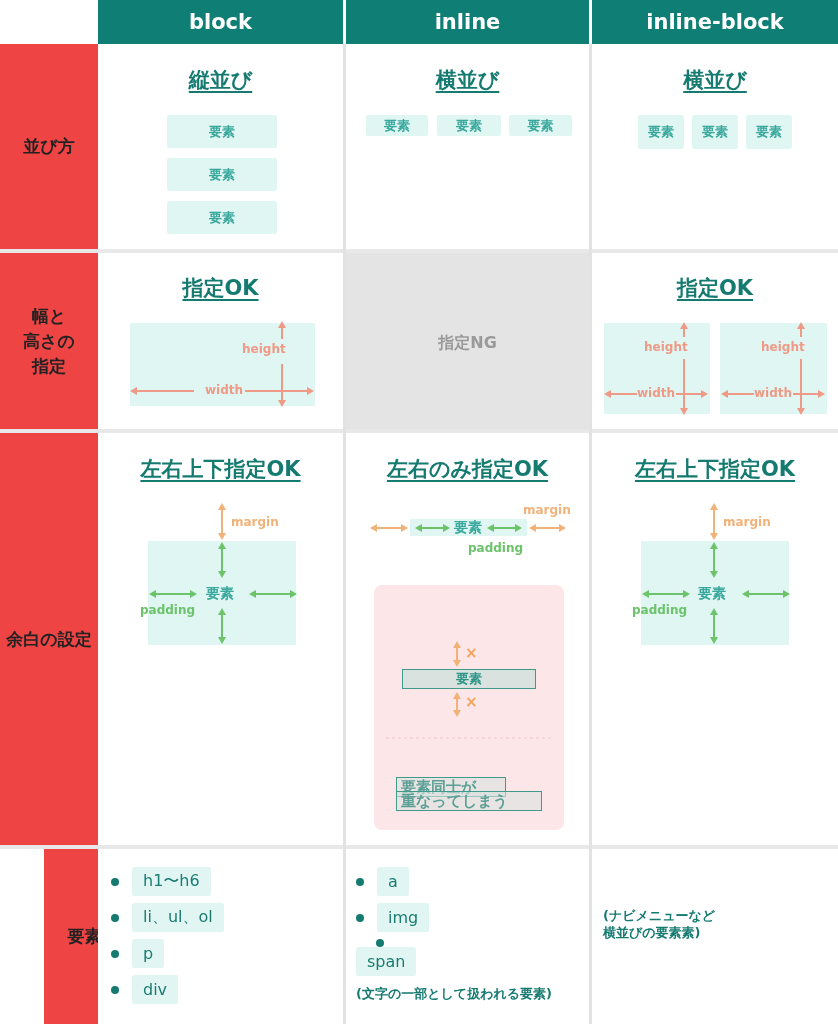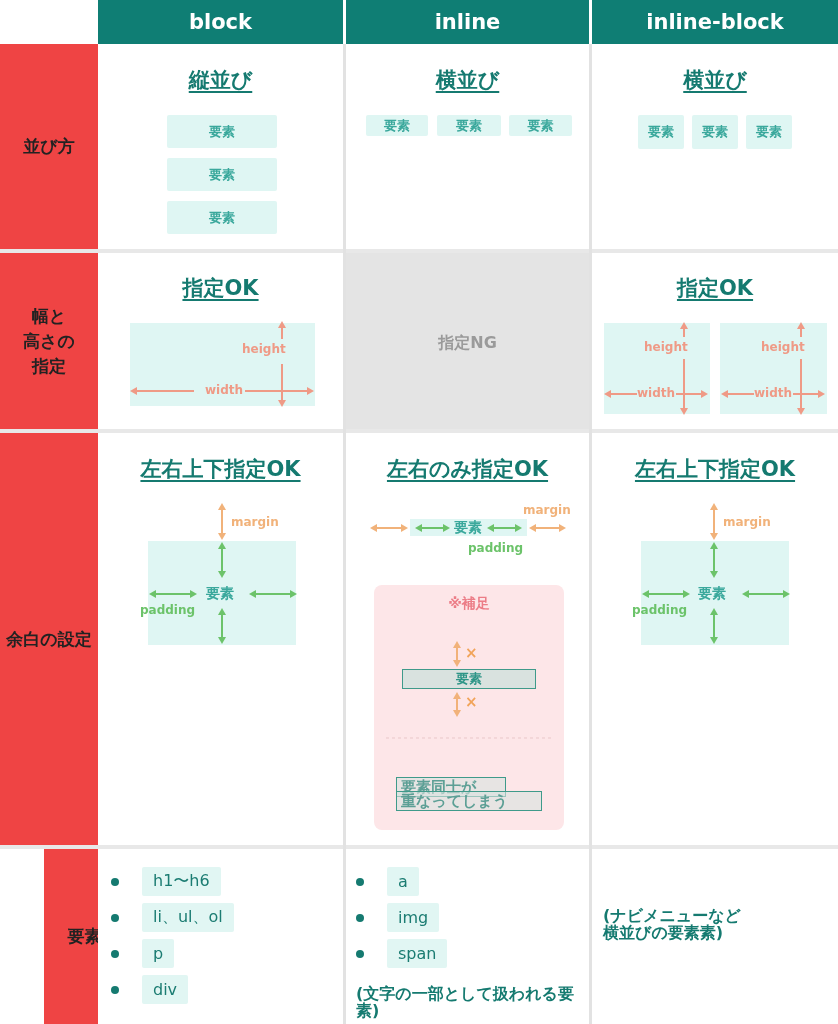--- a/index.html
+++ b/index.html
@@ -37,25 +37,25 @@
   svg { position: absolute; overflow: visible; }
 
   .note-box { position: absolute; background: #fde6e8; border-radius: 8px; }
   .note-title { position: absolute; left: 0; right: 0; text-align: center; color: #ec7d87;
     font-weight: bold; font-size: 14px; line-height: 21px; }
   .outlined { position: absolute; background: #d9e2df; border: 1.5px solid #3f9a8a; color: #2e9587;
     font-size: 13px; font-weight: bold; display: flex; align-items: center; justify-content: center; }
   .outlined2 { position: absolute; border: 1.5px solid #3f9a8a; color: #5c9f95;
     font-size: 15px; font-weight: bold; padding-left: 4px; white-space: nowrap; overflow: hidden; line-height: 19px; }
 
-  .list-item { position: absolute; display: flex; align-items: center; gap: 10px; }
+  .list-item { position: absolute; display: flex; align-items: center; }
   .bullet { width: 8px; height: 8px; border-radius: 50%; background: #157a70; margin-right: 13px; }
   .tag { background: #e1f6f3; color: #1b7c72; font-size: 16px; padding: 0 11px; height: 29px;
     display: flex; align-items: center; border-radius: 2px; }
-  .caption { position: absolute; color: #157a70; font-size: 16px; font-weight: bold; line-height: 17px; }
+  .caption { position: absolute; color: #157a70; font-size: 13px; font-weight: bold; line-height: 17px; }
 </style>
 </head>
 <body>
 
 <div class="col-head" style="left:98px;width:245px;">block</div>
 <div class="col-head" style="left:346px;width:243px;">inline</div>
 <div class="col-head" style="left:592px;width:246px;">inline-block</div>
 
 <div class="hline" style="left:0;width:838px;top:249px;"></div>
 <div class="hline" style="left:0;width:838px;top:429px;"></div>
@@ -203,21 +203,20 @@
       <polygon points="141,95 148,91 148,99" stroke="none"></polygon>
       <polygon points="176,95 169,91 169,99" stroke="none"></polygon>
     </g>
   </svg>
   <div class="abs" style="left:108px;top:86px;color:#3aa89c;font-size:14px;font-weight:bold;">要素</div>
   <div class="lbl-orange" style="left:177px;top:70px;">margin</div>
   <div class="lbl-green" style="left:122px;top:108px;">padding</div>
 
   <div class="note-box" style="left:28px;top:152px;width:190px;height:245px;">
     <div class="note-title" style="top:8px;">
-      <div>※補足</div>
     </div>
     <svg style="left:0;top:0;" width="190" height="245">
       <g stroke="#f1b27a" stroke-width="2" fill="#f1b27a">
         <line x1="83" y1="60" x2="83" y2="78"></line>
         <polygon points="83,56 79,63 87,63" stroke="none"></polygon>
         <polygon points="83,82 79,75 87,75" stroke="none"></polygon>
         <line x1="83" y1="111" x2="83" y2="128"></line>
         <polygon points="83,107 79,114 87,114" stroke="none"></polygon>
         <polygon points="83,132 79,125 87,125" stroke="none"></polygon>
       </g>
@@ -281,21 +280,21 @@
 
 <div class="cell" style="left:346px;top:849px;width:243px;height:175px;">
   <div class="list-item" style="left:10px;top:18px;">
       <span class="bullet"></span>
       <span class="tag">a</span>
     </div>
   <div class="list-item" style="left:10px;top:54px;">
       <span class="bullet"></span>
       <span class="tag">img</span>
     </div>
-  <div class="list-item" style="left:10px;top:90px;">
+  <div class="list-item" style="left:10px;top:90px;flex-direction:column;">
       <span class="bullet"></span>
       <span class="tag">span</span>
     </div>
   <div class="caption" style="left:10px;top:136px;">(文字の一部として扱われる要素)</div>
 </div>
 
 <div class="cell" style="left:592px;top:849px;width:246px;height:175px;">
   <div class="caption" style="left:11px;top:58px;">
     <div>(ナビメニューなど</div>
     <div>横並びの要素素)</div>

